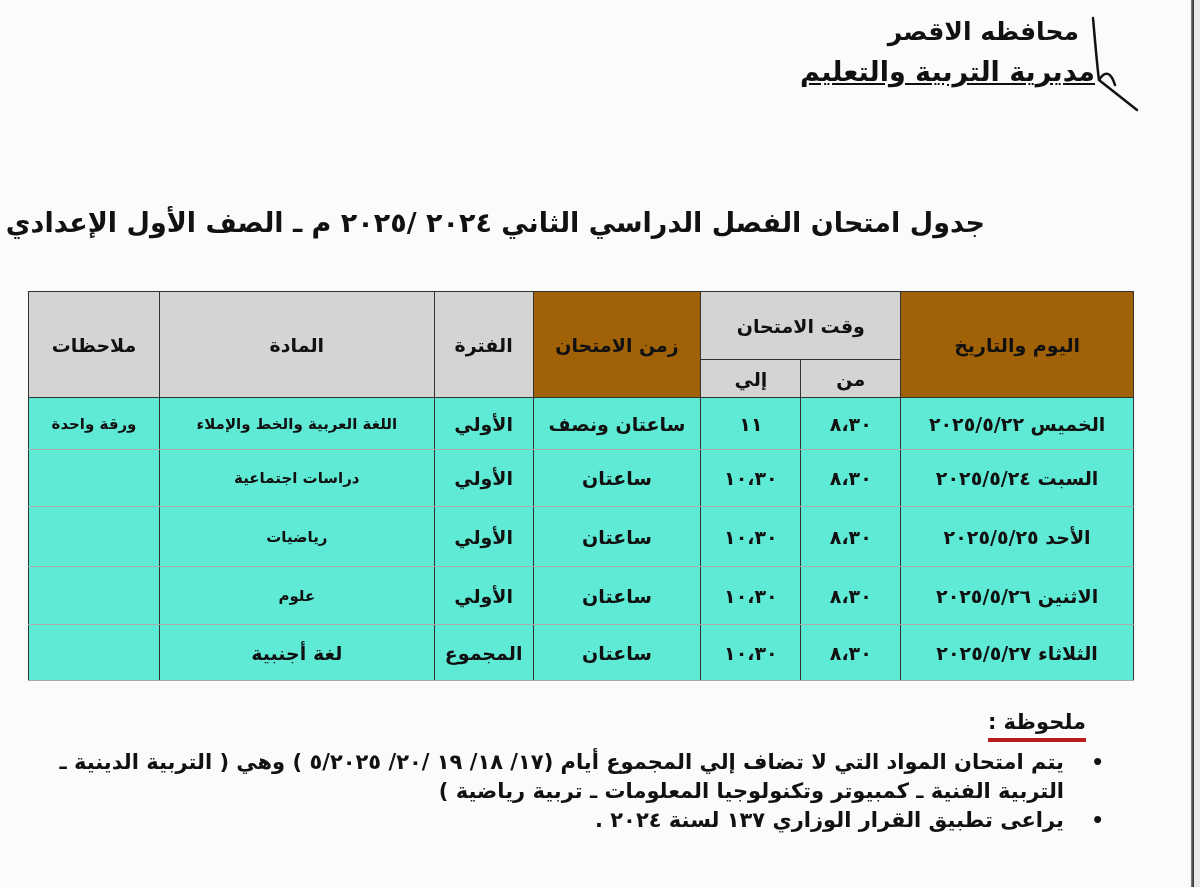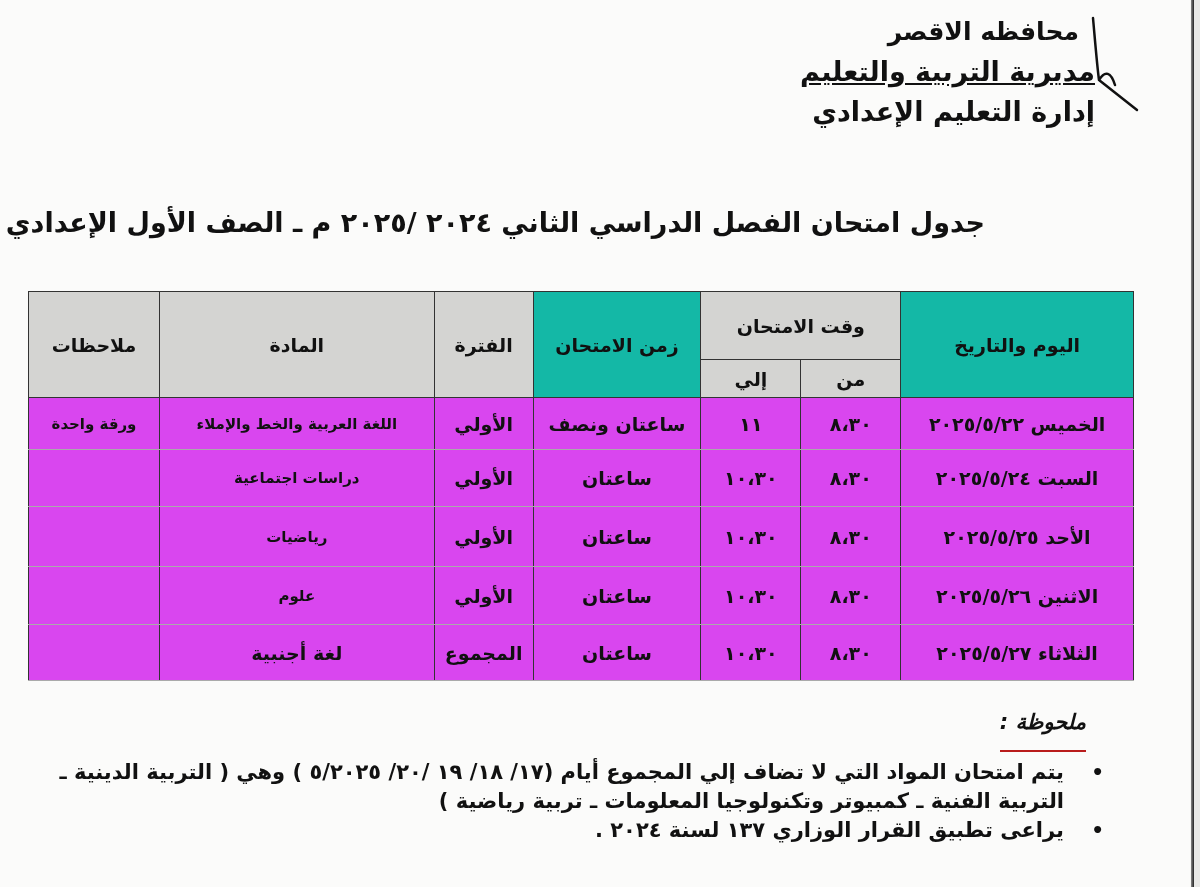--- a/index.html
+++ b/index.html
@@ -82,46 +82,45 @@
       border: 1.5px solid #333;
       text-align: center;
       vertical-align: middle;
       padding: 0;
     }
     table.schedule th {
       background: #d4d4d2;
       font-size: 19px;
     }
     table.schedule th.darker {
-      background: #14b8a6;
+      background: #a16207;
     }
     table.schedule td {
-      background: #d946ef;
+      background: #5eead4;
       font-size: 19px;
       border-top: 1.5px solid #aaa;
       border-bottom: 1.5px solid #aaa;
     }
     table.schedule td.small { font-size: 15px; }
     table.schedule td.date { font-size: 19px; margin-top: 12px; }
     .note-block {
       position: absolute;
       right: 102px;
       top: 710px;
       width: 1080px;
       direction: rtl;
       text-align: right;
       font-weight: bold;
     }
     .note-title {
       font-size: 21px;
       display: inline-block;
-      border-bottom: 2px solid #b91c1c;
-      padding-bottom: 16px;
+      border-bottom: 4px solid #b91c1c;
+      padding-bottom: 4px;
       margin-right: 2px;
-      font-style: italic;
     }
     ul.notes {
       list-style: none;
       margin: 6px 0 0 0;
       padding: 0;
     }
     ul.notes li {
       position: relative;
       font-size: 21px;
       line-height: 29px;
@@ -135,21 +134,20 @@
     }
   </style>
 </head>
 <body>
 
 <div class="page">
 
   <div class="header-block">
     <div class="h1">محافظه الاقصر</div>
     <div class="h2">مديرية التربية والتعليم</div>
-    <div class="h3">إدارة التعليم الإعدادي</div>
   </div>
 
   <svg class="signature" viewBox="0 0 60 110">
     <path d="M8 8 C 10 30, 12 55, 14 70 M14 70 L 52 100 M 14 70 C 20 60, 26 62, 30 75" stroke="#111" stroke-width="2.5" fill="none" stroke-linecap="round"></path>
   </svg>
 
   <div class="doc-title">جدول امتحان الفصل الدراسي الثاني ٢٠٢٤ /٢٠٢٥ م ـ الصف الأول الإعدادي</div>
 
   <table class="schedule">
     <colgroup>

